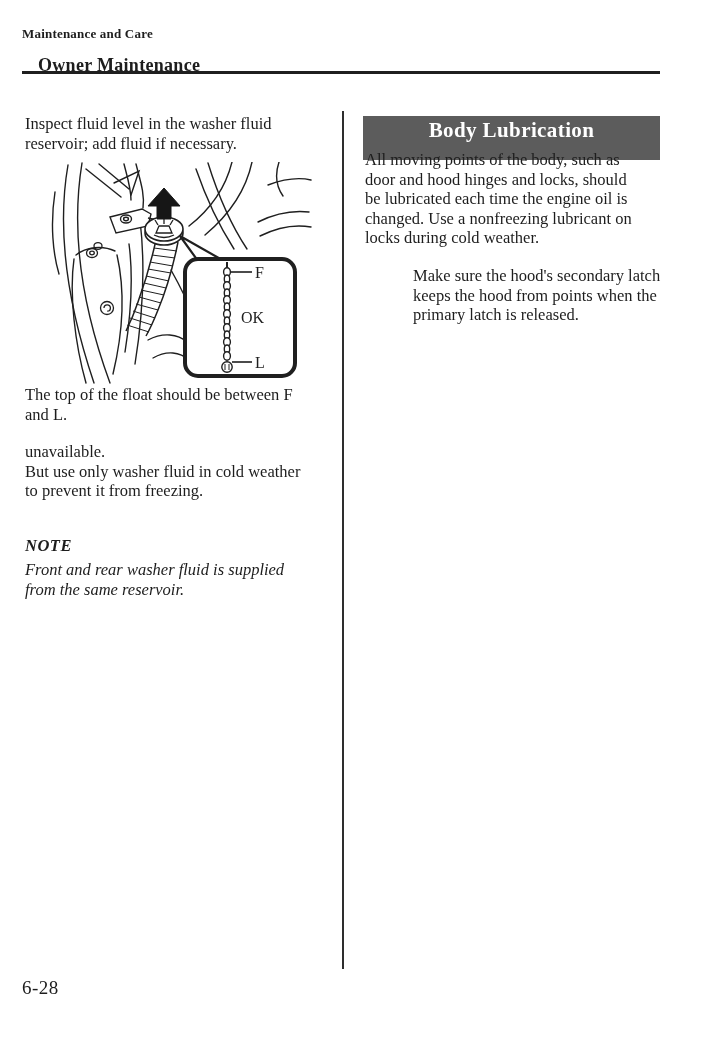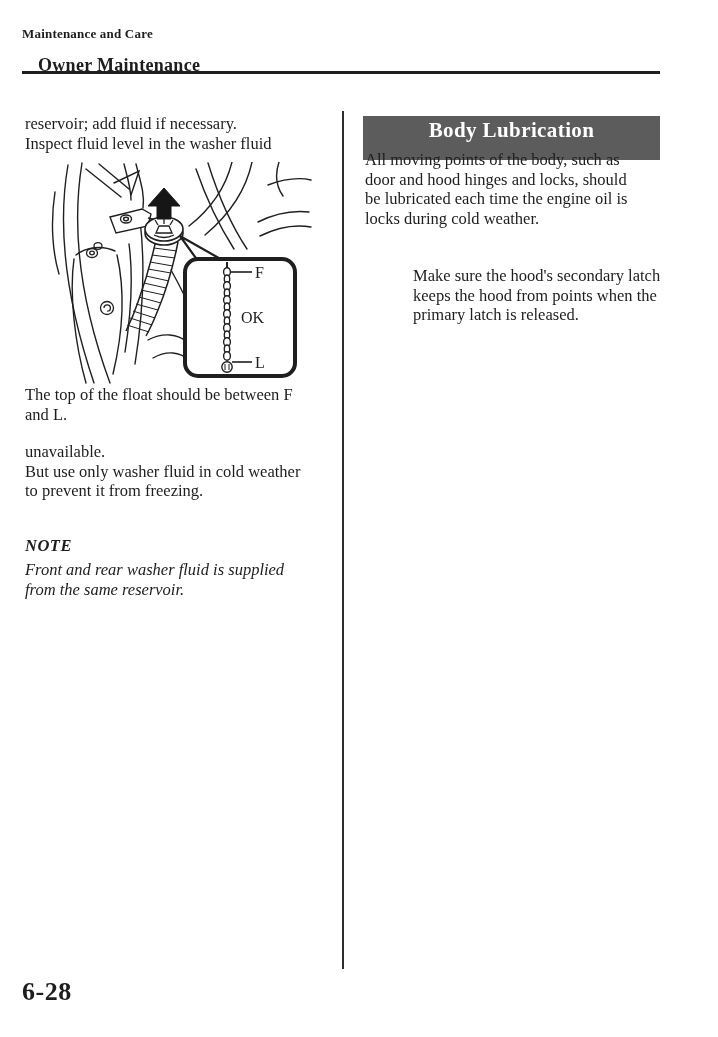--- a/index.html
+++ b/index.html
@@ -27,37 +27,37 @@
   .note-body{left:25px;top:560px;width:300px;font-style:italic;}
   
   .section-bar{
     left:363px;top:116px;width:297px;height:44px;
     background:var(--section-bar-bg,#5c5c5c);color:var(--section-bar-text,#fff);
     text-align:center;font-size:21px;font-weight:bold;line-height:29px;letter-spacing:.4px;
   }
   .rpara1{left:365px;top:150px;width:300px;}
   .rpara2{left:365px;top:266px;width:300px;margin-left:48px;}
   
-  .page-number{left:22px;top:977px;font-size:26px;font-weight:bold;letter-spacing:.5px;}
+  .page-number{left:22px;top:977px;font-size:19px;font-weight:normal;letter-spacing:.5px;}
   svg text{font-family:"Liberation Serif","DejaVu Serif",serif;fill:var(--line-art,#1f1f1f);}
 </style>
 </head>
 <body>
 
 <div>
 
   <div class="abs eyebrow">Maintenance and Care</div>
   <h1 class="abs page-title">Owner Maintenance</h1>
   <div class="abs header-rule"></div>
 
   <div class="abs col-divider"></div>
 
   <div class="abs para intro">
+      <div>Inspect fluid level in the washer fluid</div>
       <div>reservoir; add fluid if necessary.</div>
-      <div>Inspect fluid level in the washer fluid</div>
     </div>
 
   <div class="abs figure">
     <svg viewBox="0 0 284 222" width="284" height="222">
 
       <g fill="none" stroke="var(--line-art)" stroke-width="1.4" stroke-linecap="round">
         <path d="M40,3 C30,60 36,132 66,221"></path>
         <path d="M54,1 C44,62 50,134 82,221"></path>
         <path d="M27,30 C22,62 25,92 31,112"></path>
         <path d="M58,7 L93,35"></path>
@@ -179,20 +179,21 @@
       <div>from the same reservoir.</div>
     </div>
 
   <div class="abs section-bar">
     <span>Body Lubrication</span>
   </div>
   <div class="abs para rpara1">
       <div>All moving points of the body, such as</div>
       <div>door and hood hinges and locks, should</div>
       <div>be lubricated each time the engine oil is</div>
+      <div>changed. Use a nonfreezing lubricant on</div>
       <div>locks during cold weather.</div>
     </div>
   <div class="abs para rpara2">
       <div>Make sure the hood's secondary latch</div>
       <div>keeps the hood from points when the</div>
       <div>primary latch is released.</div>
     </div>
 
   <div class="abs page-number">6-28</div>
 

